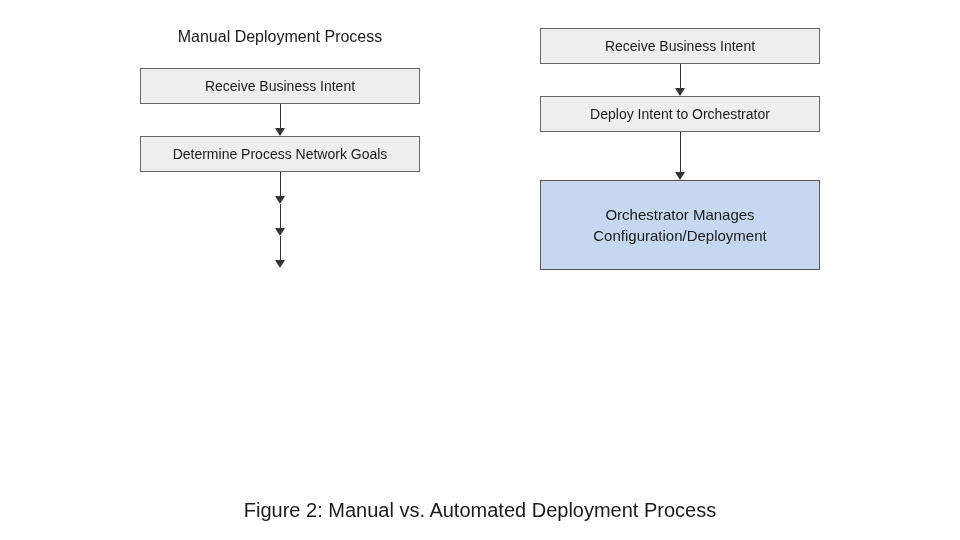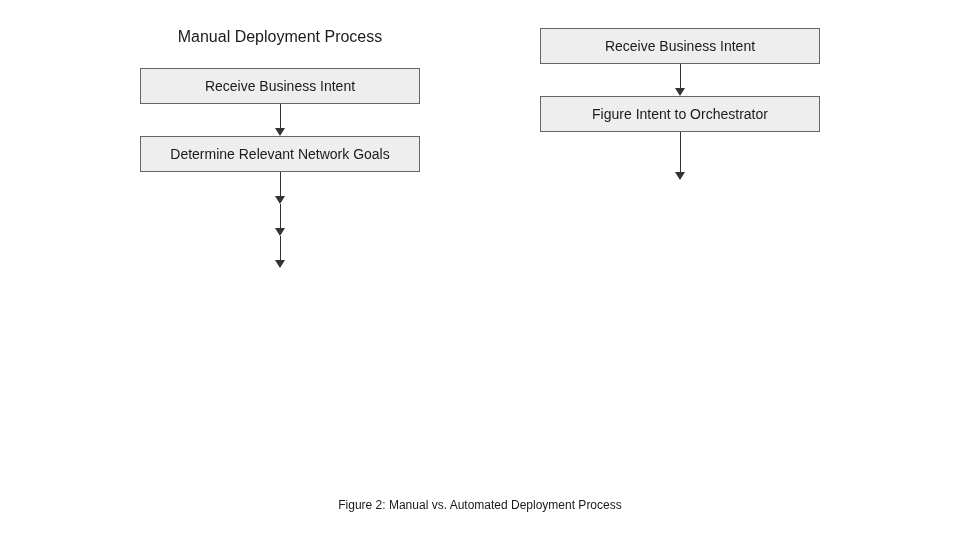--- a/index.html
+++ b/index.html
@@ -61,41 +61,41 @@
   .arrow .head {
     width: 0; height: 0;
     border-left: 5px solid transparent;
     border-right: 5px solid transparent;
     border-top: 8px solid #333;
   }
   .shaft-short { height: 24px; }
   .shaft-long  { height: 40px; }
   .caption {
     position: absolute;
-    bottom: 28px;
+    bottom: 18px;
     width: 100%;
     text-align: center;
-    font-size: 12px;
+    font-size: 20px;
   }
 </style>
 </head>
 <body>
 
 <div class="container">
 
   <div class="column">
     <div class="col-title">Manual Deployment Process</div>
 
     <div class="box">Receive Business Intent</div>
     <div class="arrow">
         <div class="shaft shaft-short"></div>
         <div class="head"></div>
       </div>
 
-    <div class="box">Determine Relevant Network Goals</div>
+    <div class="box">Determine Process Network Goals</div>
     <div class="arrow">
         <div class="shaft shaft-short"></div>
         <div class="head"></div>
       </div>
 
     <div class="arrow">
         <div class="shaft shaft-short"></div>
         <div class="head"></div>
       </div>
 
@@ -107,23 +107,24 @@
   </div>
 
   <div class="column">
 
     <div class="box">Receive Business Intent</div>
     <div class="arrow">
         <div class="shaft shaft-short"></div>
         <div class="head"></div>
       </div>
 
-    <div class="box">Figure Intent to Orchestrator</div>
+    <div class="box">Deploy Intent to Orchestrator</div>
     <div class="arrow">
         <div class="shaft shaft-long"></div>
         <div class="head"></div>
       </div>
 
+    <div class="box big">Orchestrator Manages Configuration/Deployment</div>
   </div>
 
 </div>
 
 <div class="caption">Figure 2: Manual vs. Automated Deployment Process</div>
 
 </body></html>

